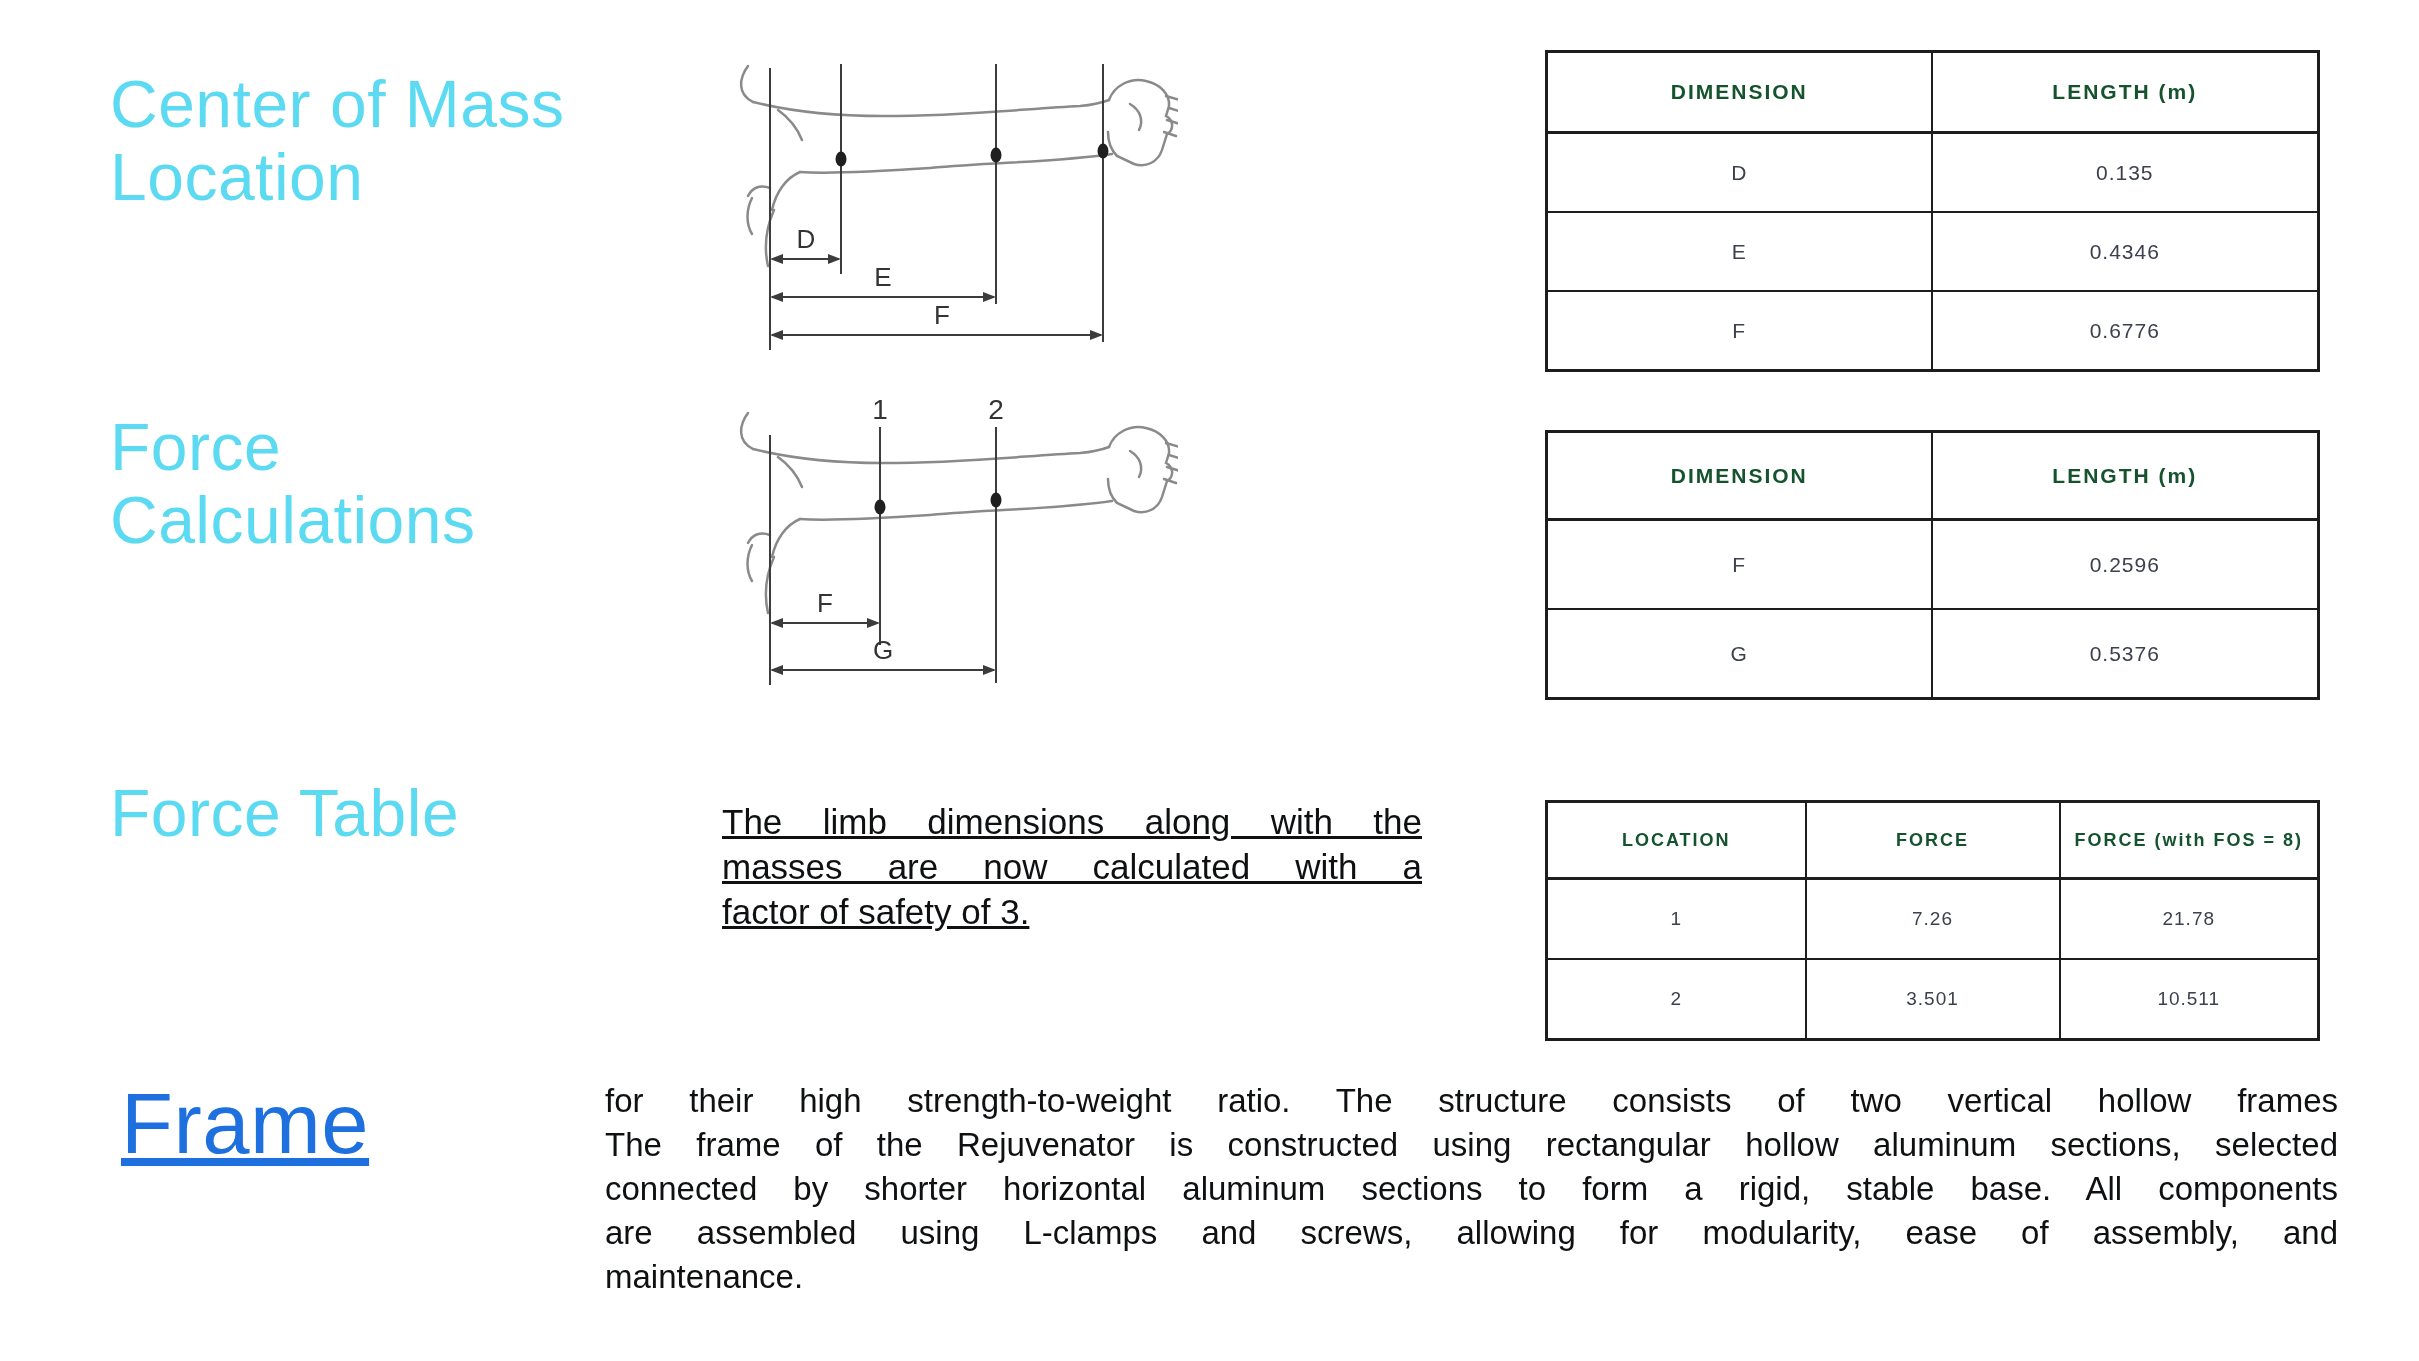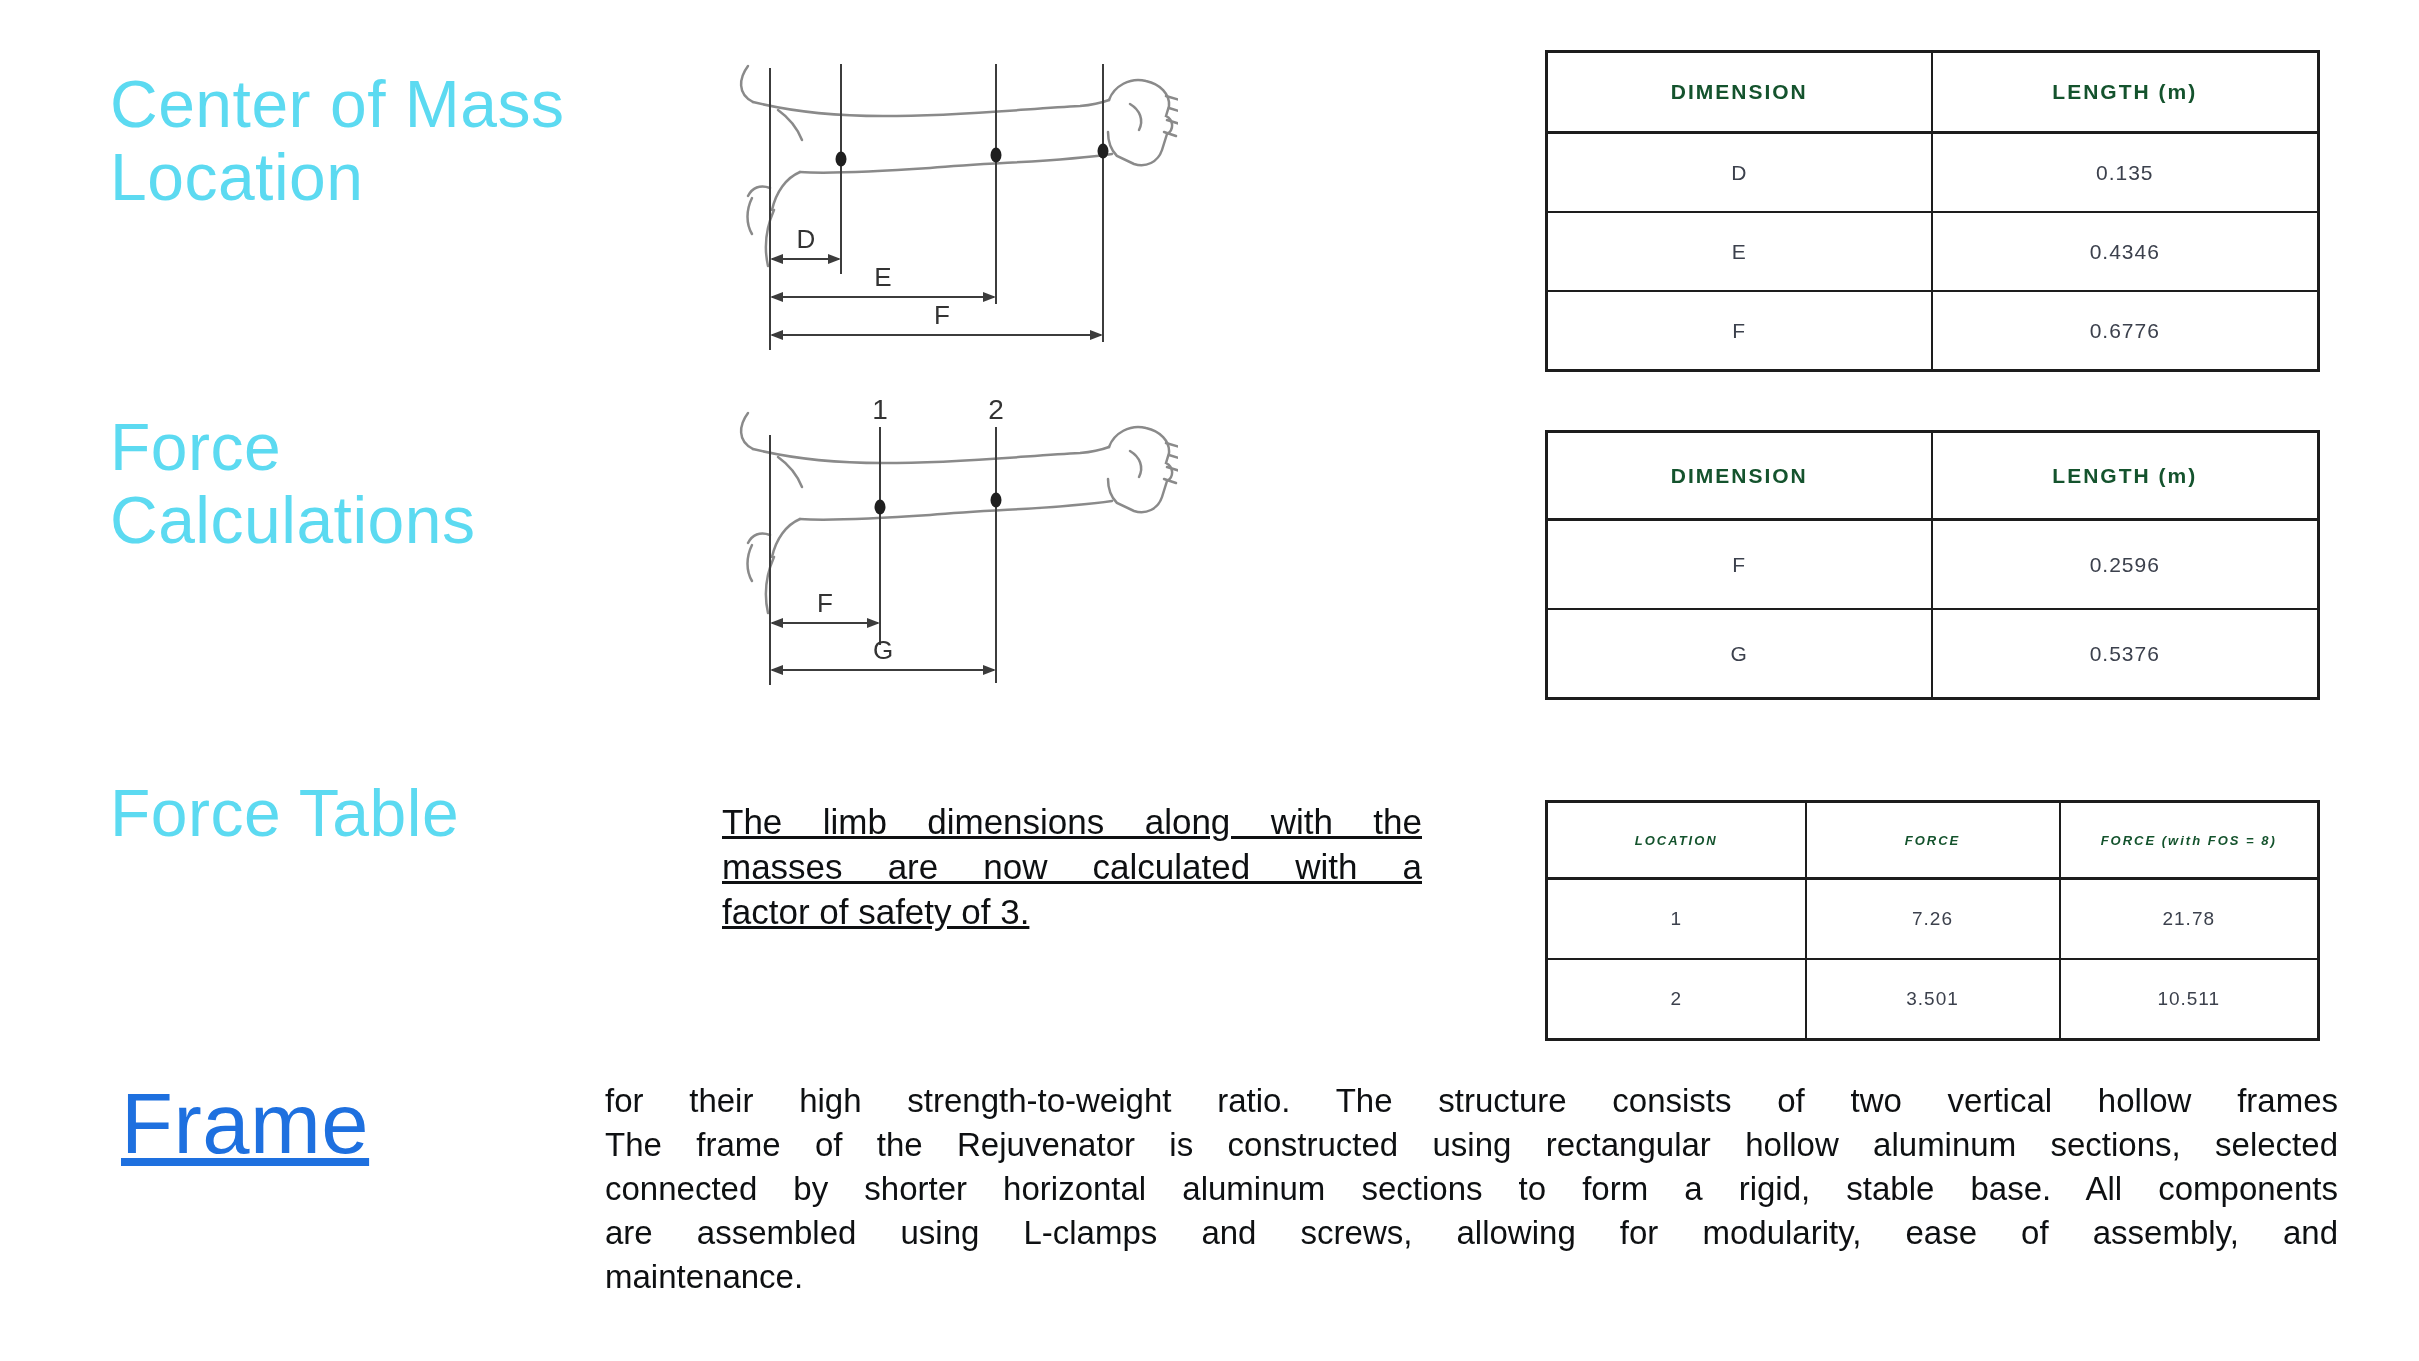--- a/index.html
+++ b/index.html
@@ -38,21 +38,21 @@
     font-weight:700;color:#14532d;letter-spacing:2px;border-bottom:3px solid #1D1D1D;
   }
   table.t td{color:#3C414D;letter-spacing:1px;font-weight:400;}
   .t1{left:1545px;top:50px;width:772px;}
   .t1 th{font-size:21px;height:78px;}
   .t1 td{font-size:21px;height:77px;}
   .t2{left:1545px;top:430px;width:772px;}
   .t2 th{font-size:21px;height:85px;}
   .t2 td{font-size:21px;height:87px;}
   .t3{left:1545px;top:800px;width:772px;}
-  .t3 th{font-size:13px;height:74px;letter-spacing:1px;font-style:italic;}
+  .t3 th{font-size:18px;height:74px;letter-spacing:1px;}
   .t3 td{font-size:19px;height:78px;}
   
   .para{position:absolute;color:#0E1012;}
   .p-forcetable{left:722px;top:799px;width:700px;font-size:35px;line-height:45px;text-decoration:underline;}
   .p-frame{left:605px;top:1079px;width:1733px;font-size:33px;line-height:44px;}
   .para .pline{text-align:justify;text-align-last:justify;}
   .para .pline.last{text-align:justify;text-align-last:left;}
 </style>
 </head>
 <body>

